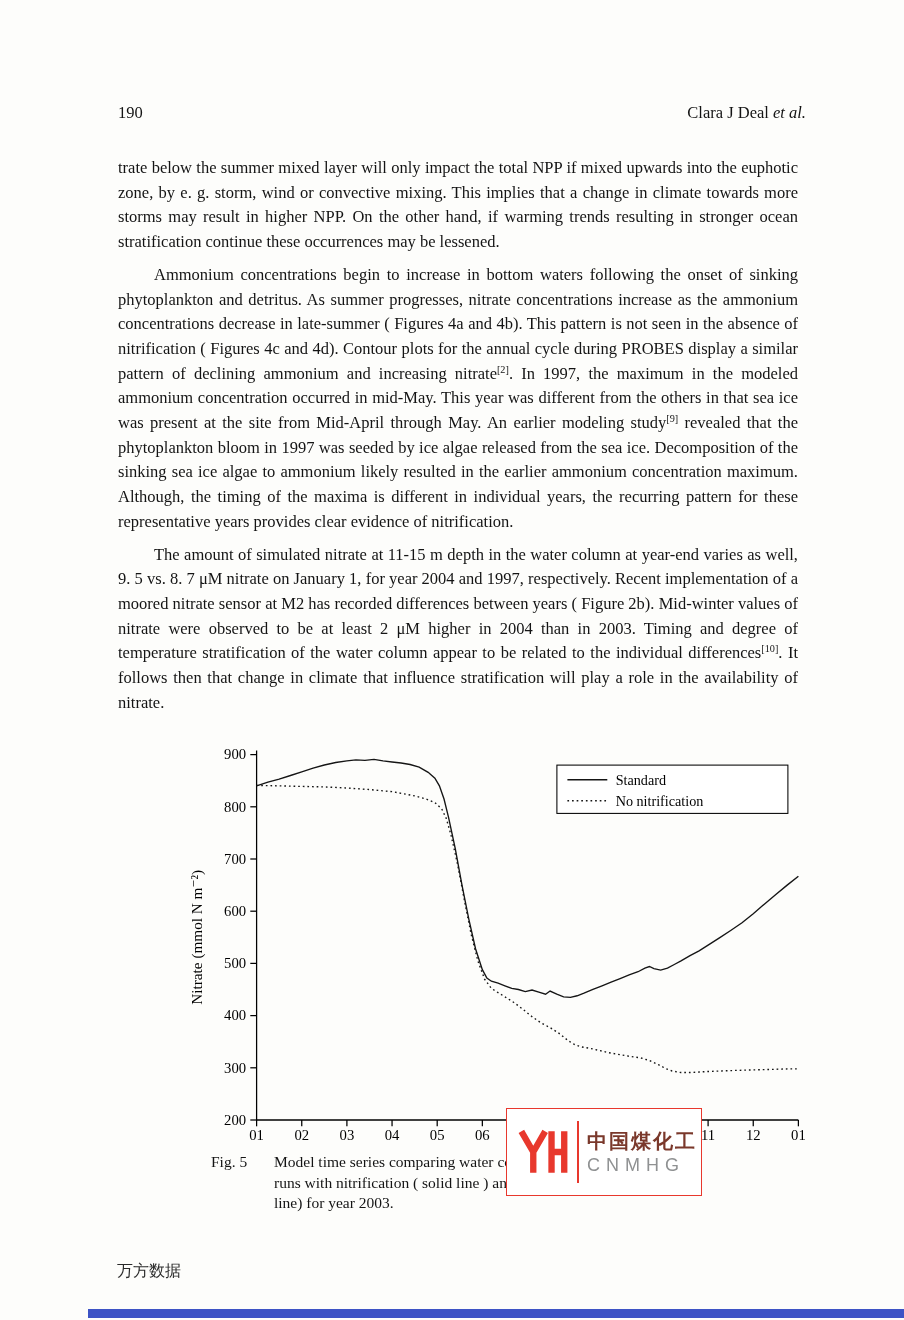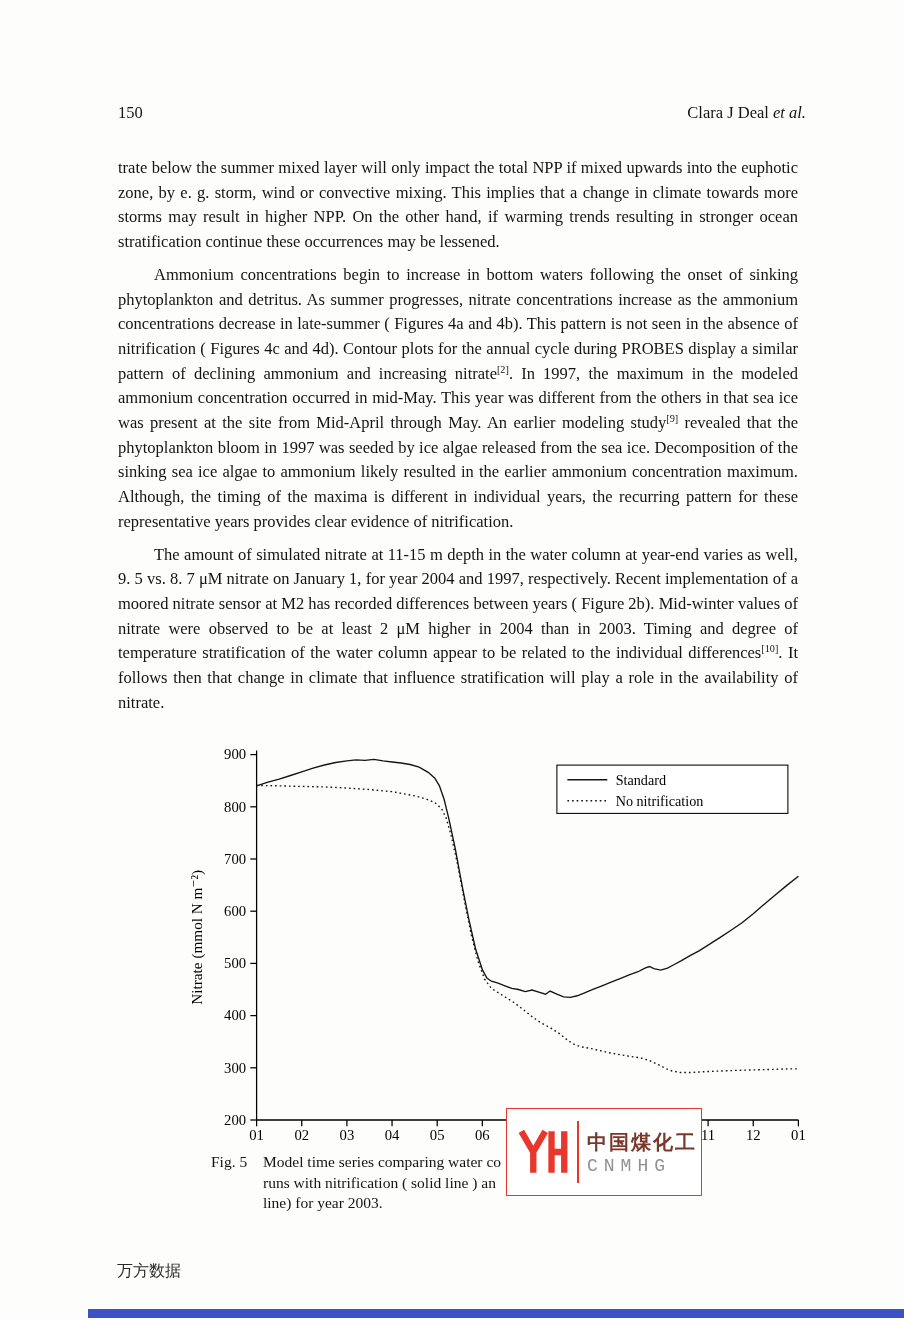--- a/index.html
+++ b/index.html
@@ -17,57 +17,57 @@
   .content{
     position:absolute;top:148px;left:110px;width:696px;height:598px;
     font-size:16.5px;line-height:24.7px;text-align:justify;overflow:hidden;
   }
   .content p{margin:8px;text-indent:36px;}
   .content p.noindent{text-indent:0;}
   sup{font-size:0.62em;line-height:0;vertical-align:super;}
   .figure-chart{position:absolute;top:742px;left:181px;width:630px;height:420px;}
   .caption{
     position:absolute;top:1152px;left:211px;width:575px;
-    font-size:15.5px;line-height:20.5px;display:flex;
+    font-size:15.5px;line-height:20.5px;display:flex;gap:11px;
   }
   .fig-label{flex:0 0 52px;}
   .caption-lines{flex:1;}
   .watermark{
     position:absolute;left:506px;top:1108px;width:196px;height:88px;
     background:#ffffff;border:1.5px solid var(--wm-red,#e8382d);
     box-sizing:border-box;display:flex;align-items:center;
     padding:5px 8px;gap:8px;z-index:5;
   }
   .wm-glyph{flex:0 0 54px;width:54px;height:62px;}
   .wm-divider{flex:0 0 2px;width:2px;height:62px;background:var(--wm-red,#e8382d);}
   .wm-text{flex:1;display:flex;flex-direction:column;justify-content:center;}
   .wm-zh{
     font-size:20px;font-weight:bold;color:var(--wm-zh,#7a382b);
     letter-spacing:2px;font-family:sans-serif;white-space:nowrap;
   }
   .wm-en{
     font-size:18px;color:var(--wm-en,#8f9192);letter-spacing:6px;
-    font-family:Liberation Mono, monospace;white-space:nowrap;
+    font-family:Liberation Sans, sans-serif;white-space:nowrap;
   }
   .wanfang{
     position:absolute;left:117px;top:1261px;font-size:16px;
     color:#2a2a2a;font-family:Liberation Serif, serif;
   }
   .bottom-bar{
     position:absolute;left:88px;right:0;bottom:2px;height:9px;
     background:var(--bar-blue,#3d53c5);
   }
 </style>
 </head>
 <body>
 
 <div class="page">
 
   <div class="header">
-    <span class="page-num">150</span>
+    <span class="page-num">190</span>
     <span class="running-author">Clara J Deal <i>et al.</i></span>
   </div>
 
   <div class="content">
     <p class="noindent">trate below the summer mixed layer will only impact the total NPP if mixed upwards into the euphotic zone, by e. g. storm, wind or convective mixing. This implies that a change in climate towards more storms may result in higher NPP. On the other hand, if warming trends resulting in stronger ocean stratification continue these occurrences may be lessened.</p>
     <p>Ammonium concentrations begin to increase in bottom waters following the onset of sinking phytoplankton and detritus. As summer progresses, nitrate concentrations increase as the ammonium concentrations decrease in late-summer ( Figures 4a and 4b). This pattern is not seen in the absence of nitrification ( Figures 4c and 4d). Contour plots for the annual cycle during PROBES display a similar pattern of declining ammonium and increasing nitrate<sup>[2]</sup>. In 1997, the maximum in the modeled ammonium concentration occurred in mid-May. This year was different from the others in that sea ice was present at the site from Mid-April through May. An earlier modeling study<sup>[9]</sup> revealed that the phytoplankton bloom in 1997 was seeded by ice algae released from the sea ice. Decomposition of the sinking sea ice algae to ammonium likely resulted in the earlier ammonium concentration maximum. Although, the timing of the maxima is different in individual years, the recurring pattern for these representative years provides clear evidence of nitrification.</p>
     <p>The amount of simulated nitrate at 11-15 m depth in the water column at year-end varies as well, 9. 5 vs. 8. 7 μM nitrate on January 1, for year 2004 and 1997, respectively. Recent implementation of a moored nitrate sensor at M2 has recorded differences between years ( Figure 2b). Mid-winter values of nitrate were observed to be at least 2 μM higher in 2004 than in 2003. Timing and degree of temperature stratification of the water column appear to be related to the individual differences<sup>[10]</sup>. It follows then that change in climate that influence stratification will play a role in the availability of nitrate.</p>
   </div>
 
   <svg class="figure-chart" viewBox="0 0 600 400" xmlns="http://www.w3.org/2000/svg">

